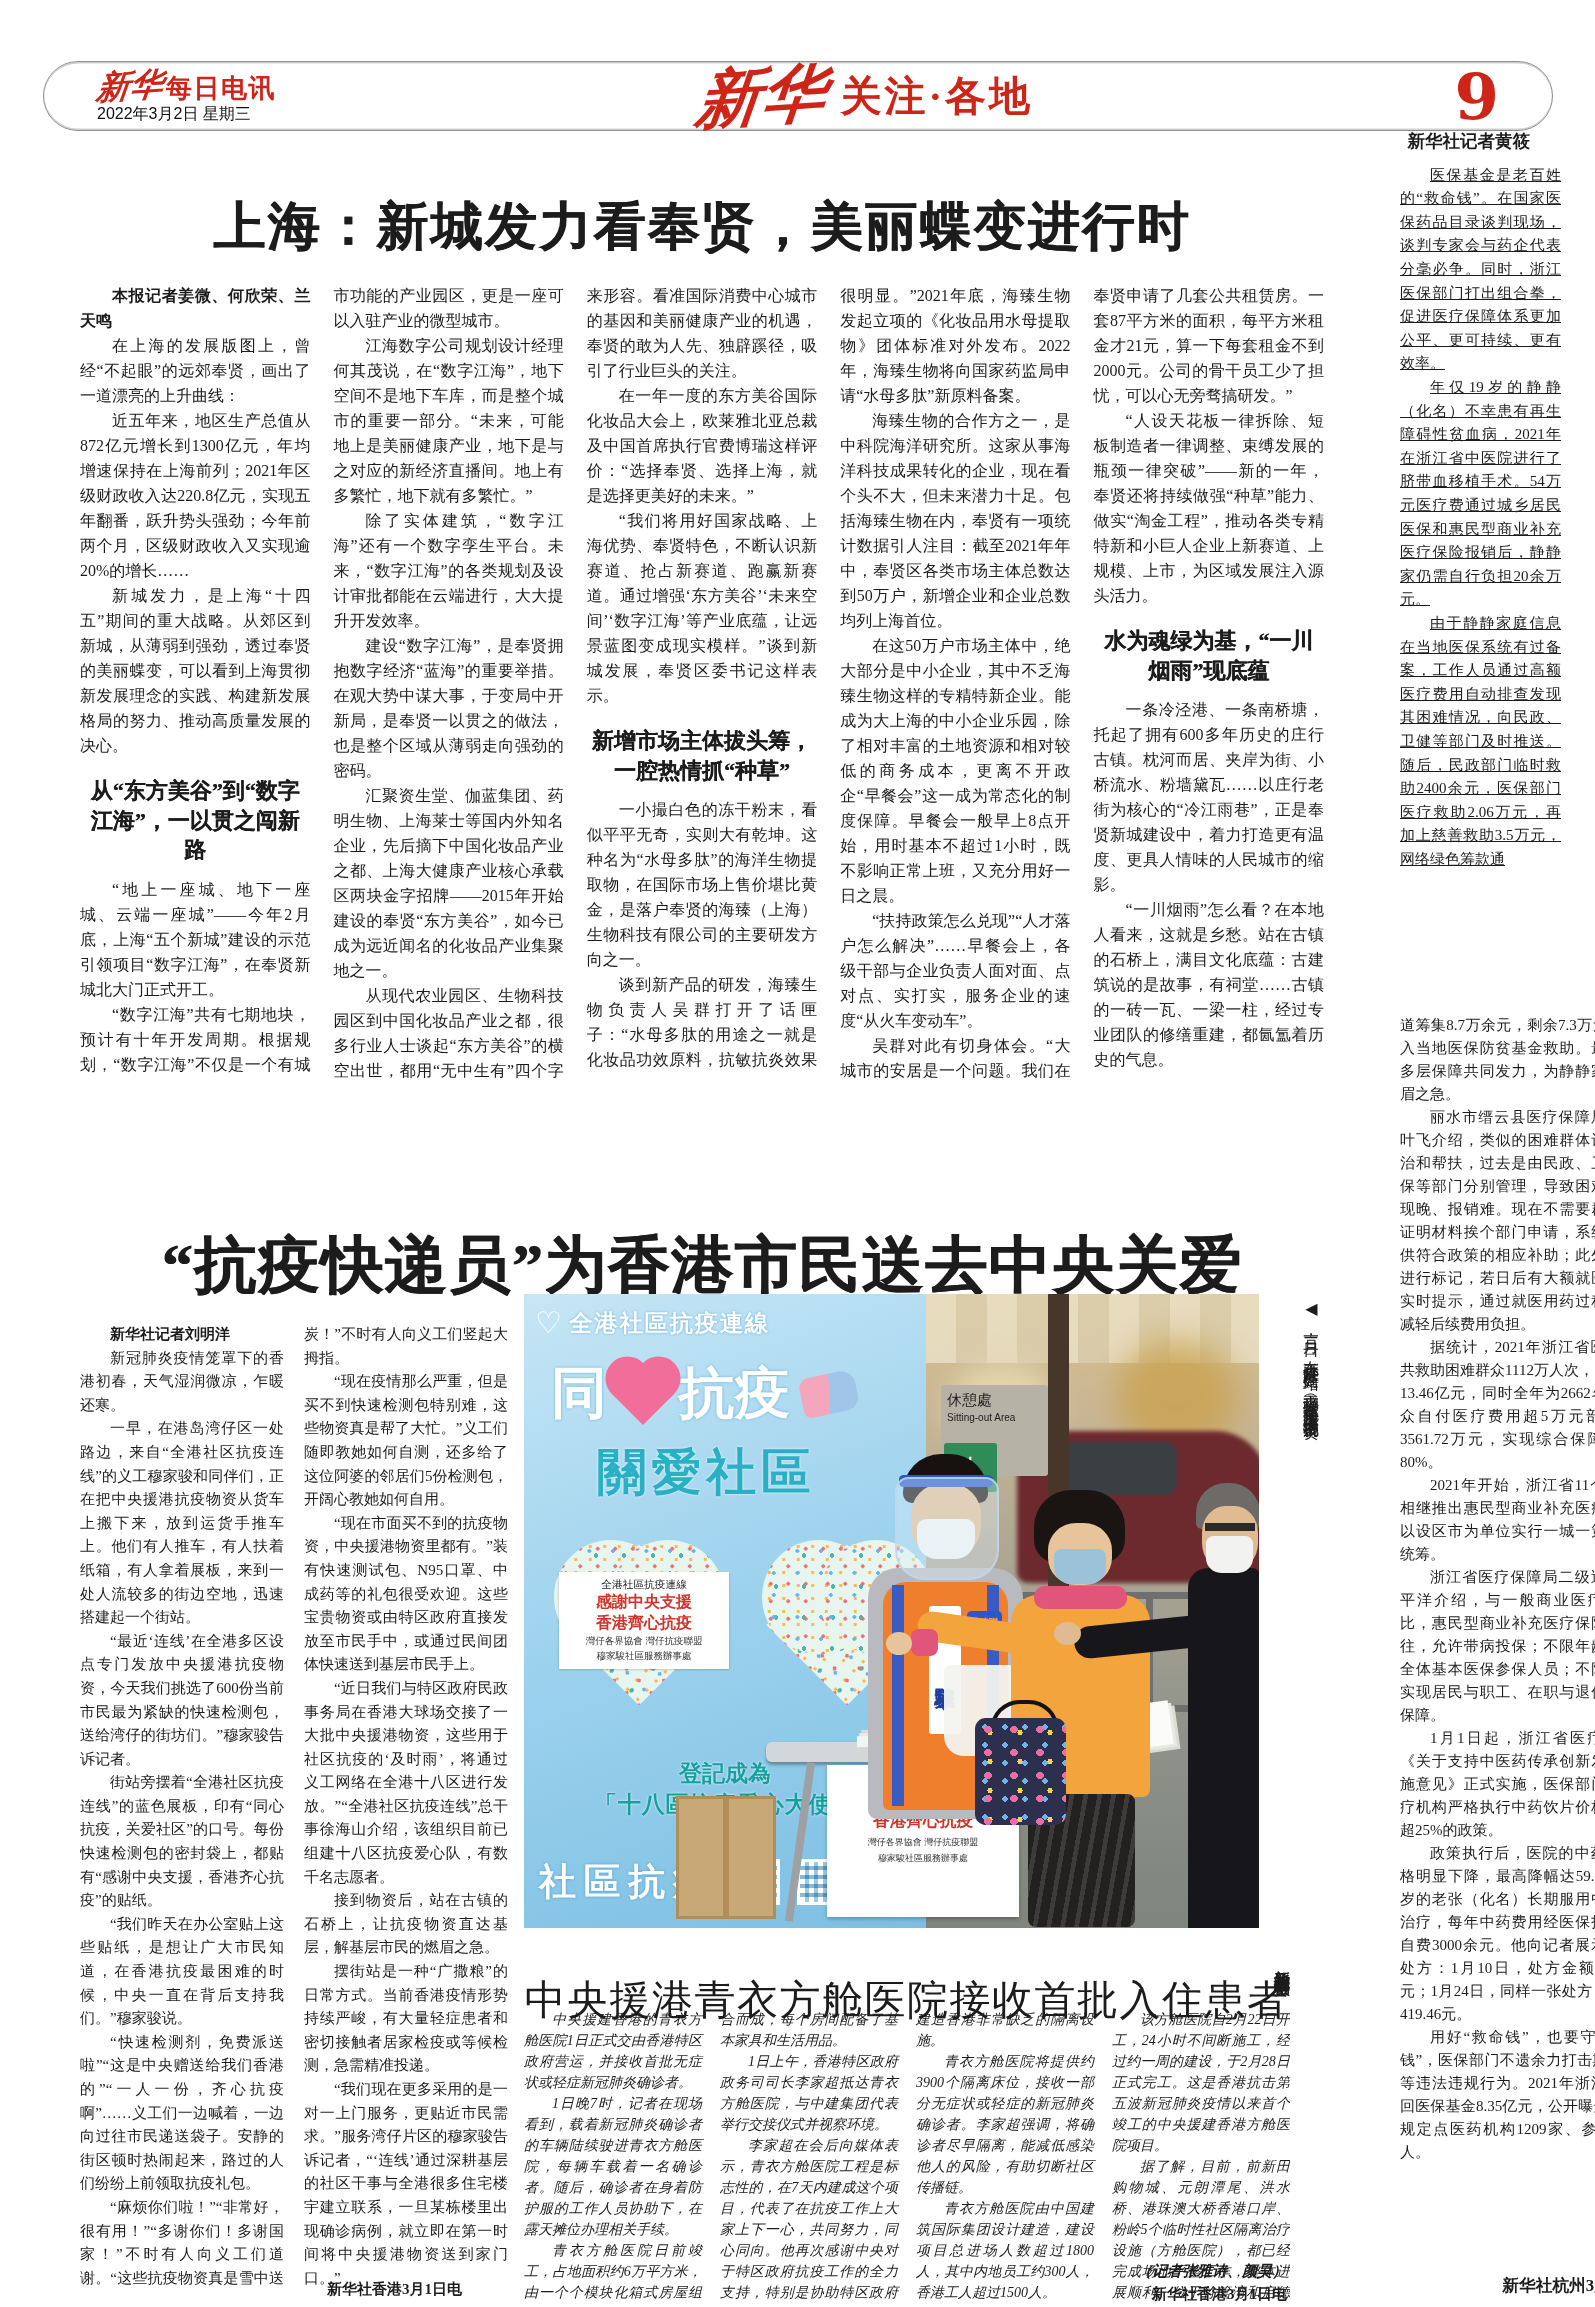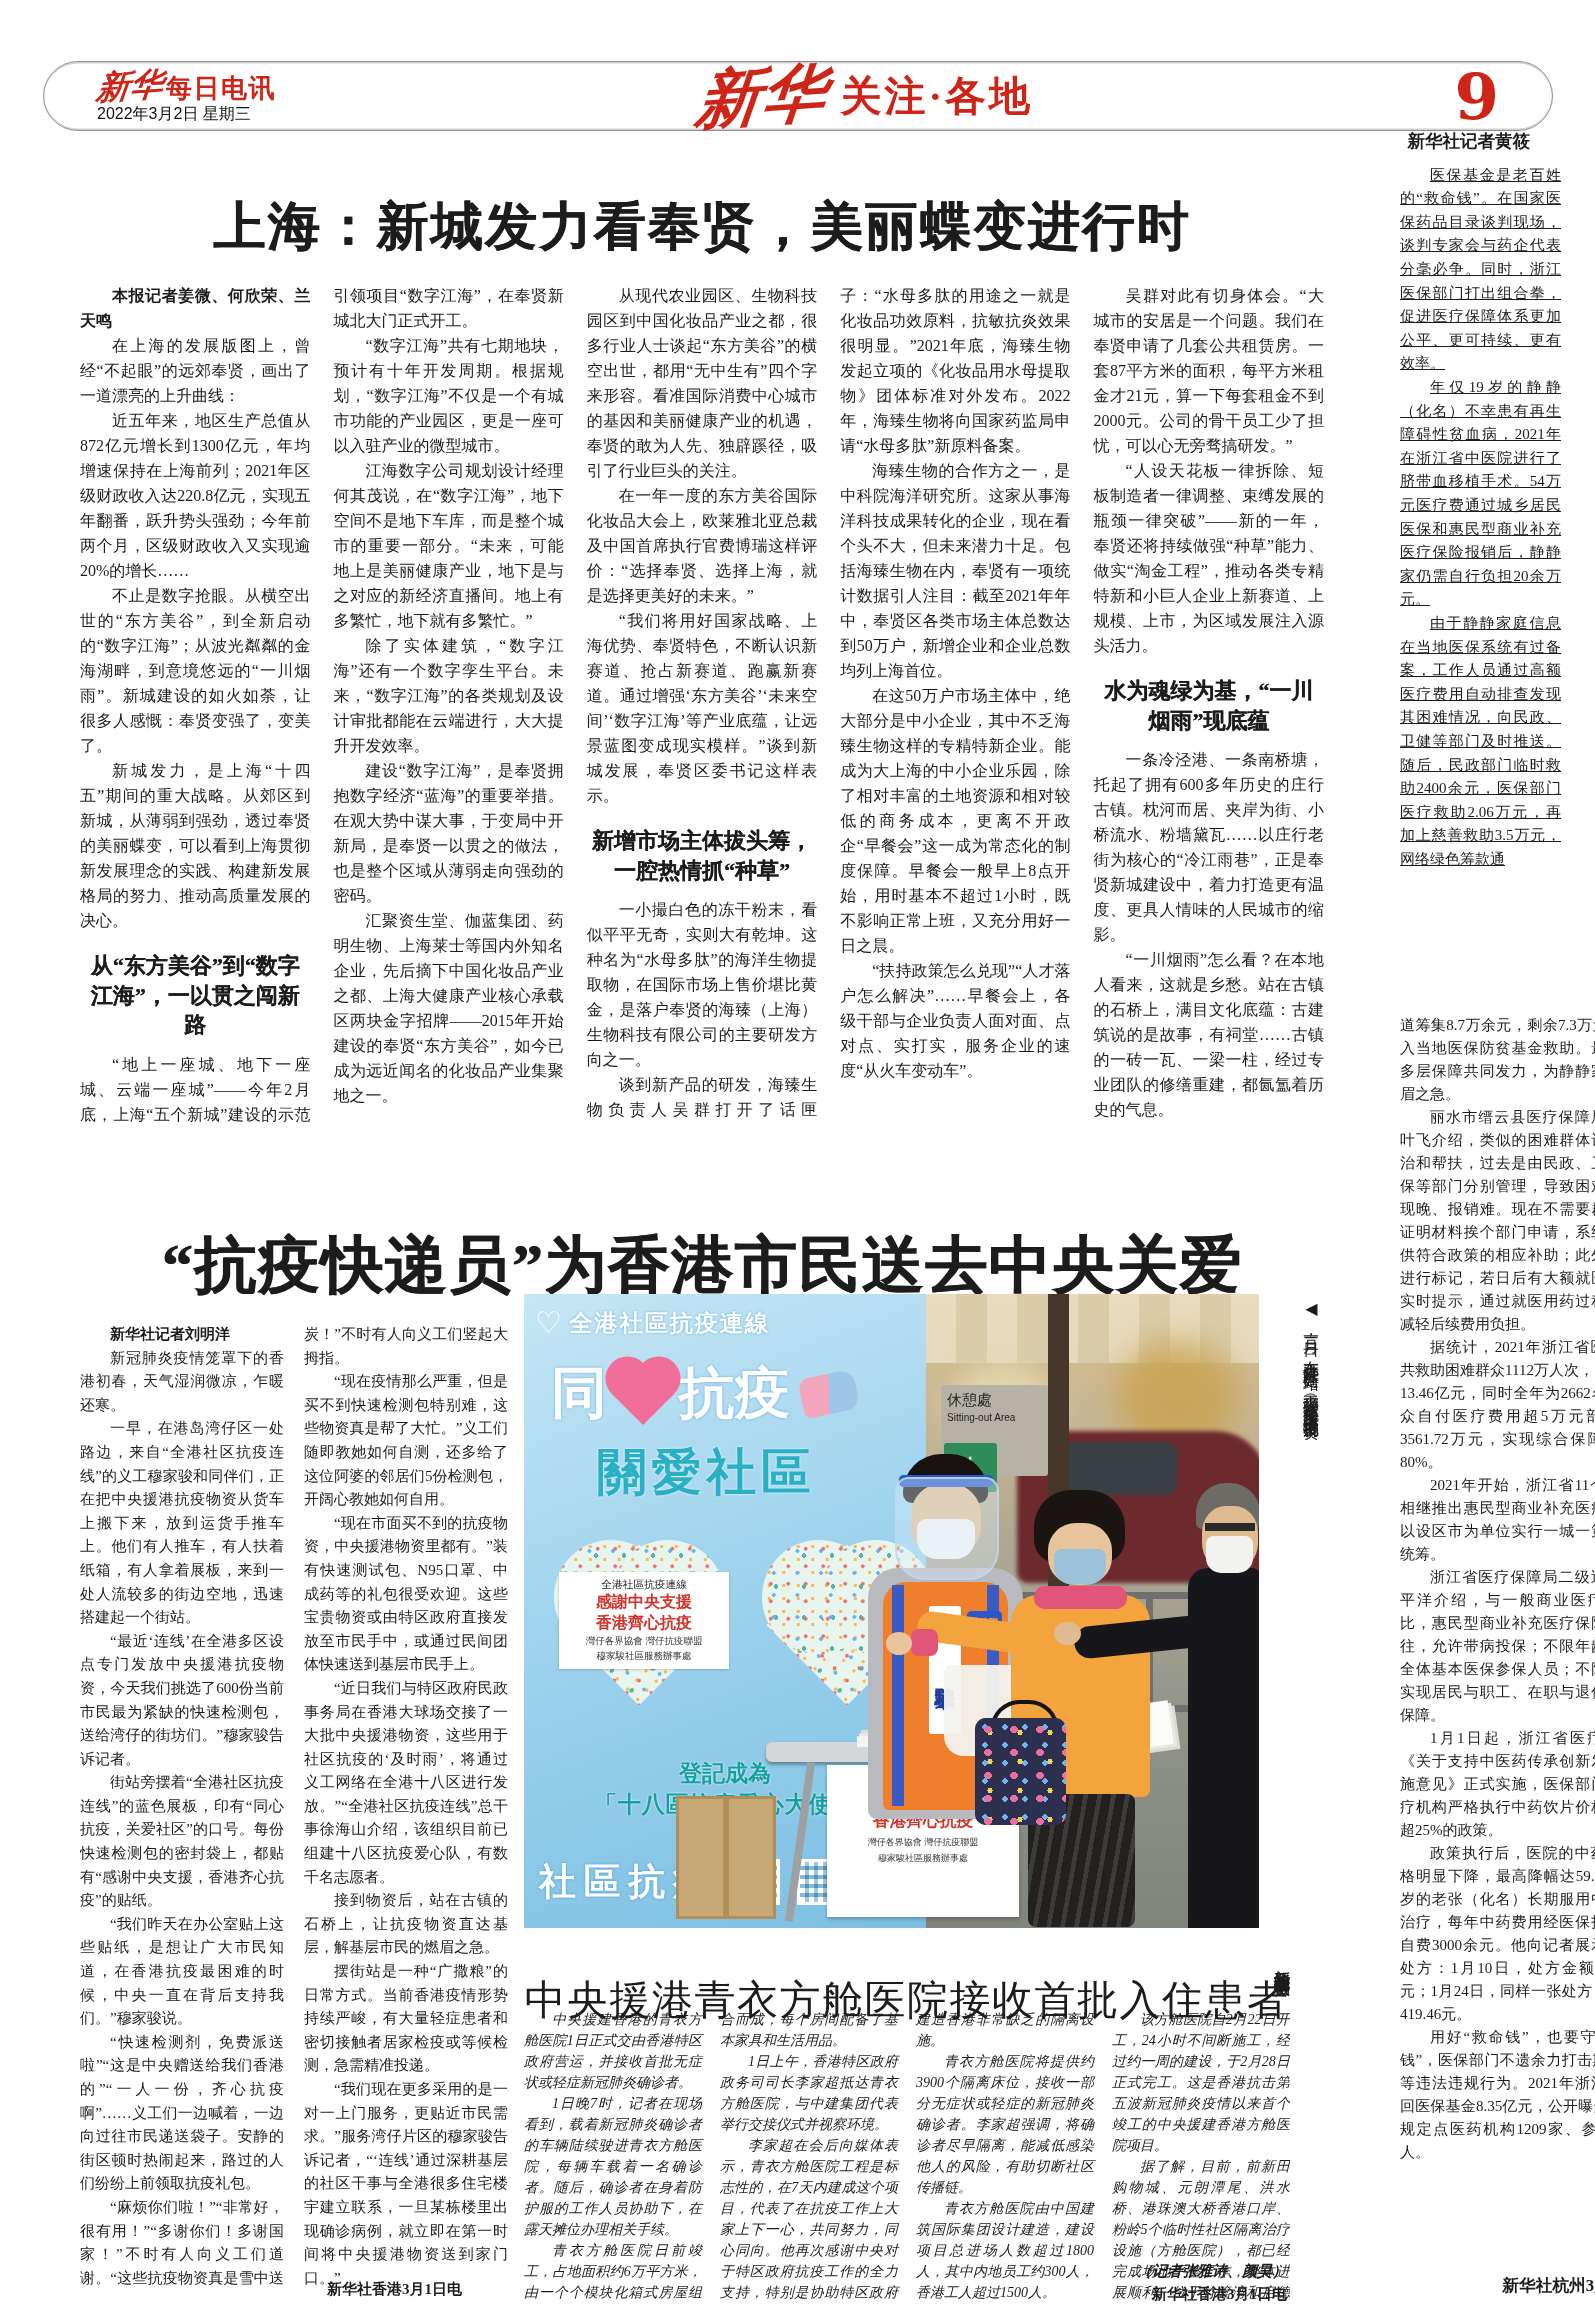--- a/index.html
+++ b/index.html
@@ -210,21 +210,20 @@
     <span class="section-title">关注·各地</span>
   </div>
   <div class="page-num">9</div>
 </div>
 
 <h1 class="abs h-top">上海：新城发力看奉贤，美丽蝶变进行时</h1>
 <div class="abs cols cols5">
     <p class="ap byline">本报记者姜微、何欣荣、兰天鸣</p>
     <p class="ap">在上海的发展版图上，曾经“不起眼”的远郊奉贤，画出了一道漂亮的上升曲线：</p>
     <p class="ap">近五年来，地区生产总值从872亿元增长到1300亿元，年均增速保持在上海前列；2021年区级财政收入达220.8亿元，实现五年翻番，跃升势头强劲；今年前两个月，区级财政收入又实现逾20%的增长……</p>
-    <p class="ap">不止是数字抢眼。从横空出世的“东方美谷”，到全新启动的“数字江海”；从波光粼粼的金海湖畔，到意境悠远的“一川烟雨”。新城建设的如火如荼，让很多人感慨：奉贤变强了，变美了。</p>
     <p class="ap">新城发力，是上海“十四五”期间的重大战略。从郊区到新城，从薄弱到强劲，透过奉贤的美丽蝶变，可以看到上海贯彻新发展理念的实践、构建新发展格局的努力、推动高质量发展的决心。</p>
     <h3 class="sub">从“东方美谷”到“数字江海”，一以贯之闯新路</h3>
     <p class="ap">“地上一座城、地下一座城、云端一座城”——今年2月底，上海“五个新城”建设的示范引领项目“数字江海”，在奉贤新城北大门正式开工。</p>
     <p class="ap">“数字江海”共有七期地块，预计有十年开发周期。根据规划，“数字江海”不仅是一个有城市功能的产业园区，更是一座可以入驻产业的微型城市。</p>
     <p class="ap">江海数字公司规划设计经理何其茂说，在“数字江海”，地下空间不是地下车库，而是整个城市的重要一部分。“未来，可能地上是美丽健康产业，地下是与之对应的新经济直播间。地上有多繁忙，地下就有多繁忙。”</p>
     <p class="ap">除了实体建筑，“数字江海”还有一个数字孪生平台。未来，“数字江海”的各类规划及设计审批都能在云端进行，大大提升开发效率。</p>
     <p class="ap">建设“数字江海”，是奉贤拥抱数字经济“蓝海”的重要举措。在观大势中谋大事，于变局中开新局，是奉贤一以贯之的做法，也是整个区域从薄弱走向强劲的密码。</p>
     <p class="ap">汇聚资生堂、伽蓝集团、药明生物、上海莱士等国内外知名企业，先后摘下中国化妆品产业之都、上海大健康产业核心承载区两块金字招牌——2015年开始建设的奉贤“东方美谷”，如今已成为远近闻名的化妆品产业集聚地之一。</p>
     <p class="ap">从现代农业园区、生物科技园区到中国化妆品产业之都，很多行业人士谈起“东方美谷”的横空出世，都用“无中生有”四个字来形容。看准国际消费中心城市的基因和美丽健康产业的机遇，奉贤的敢为人先、独辟蹊径，吸引了行业巨头的关注。</p>
     <p class="ap">在一年一度的东方美谷国际化妆品大会上，欧莱雅北亚总裁及中国首席执行官费博瑞这样评价：“选择奉贤、选择上海，就是选择更美好的未来。”</p>

